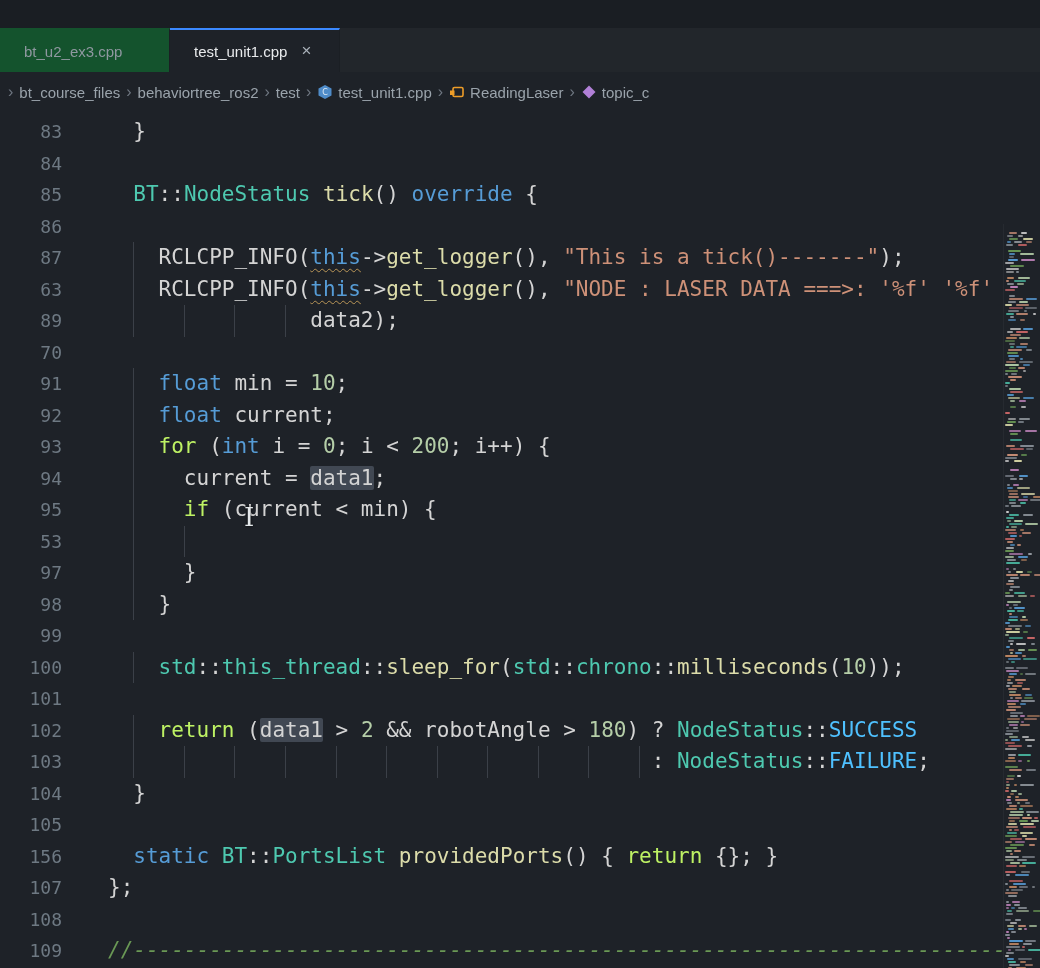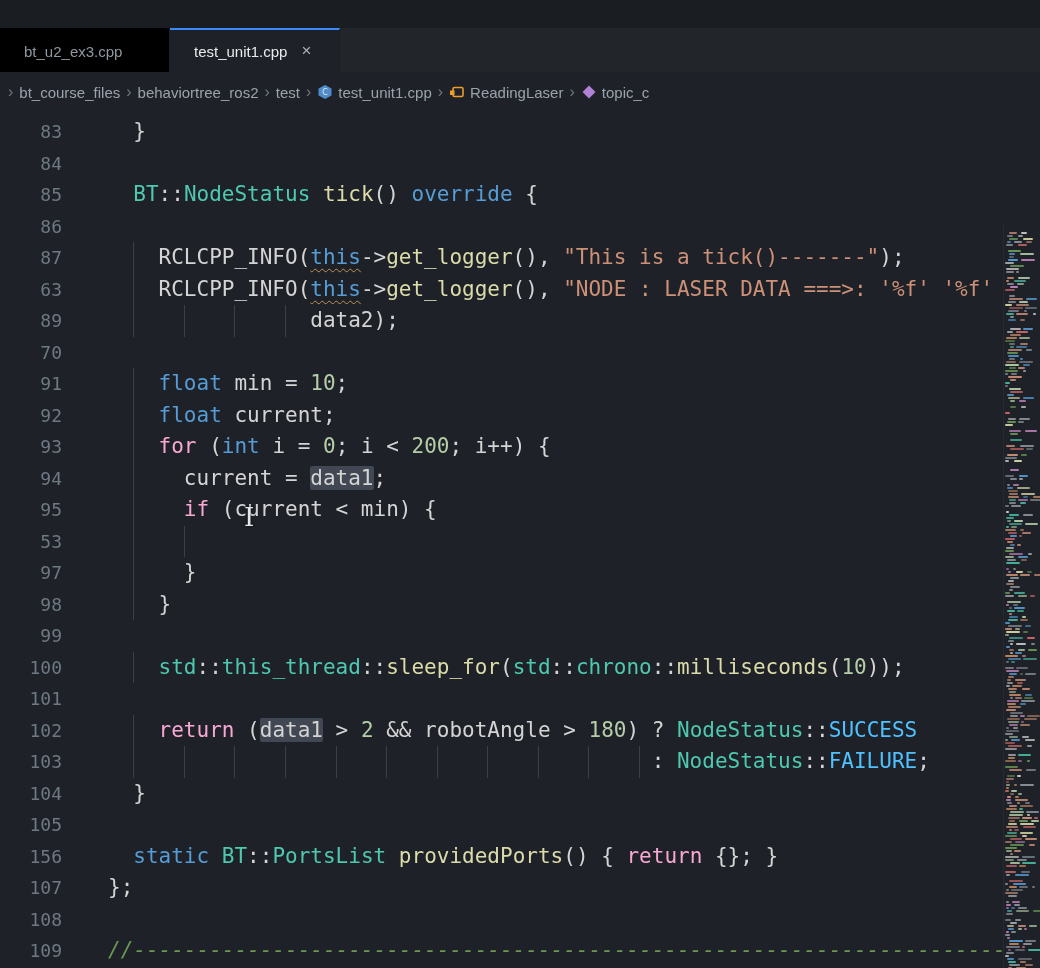--- a/index.html
+++ b/index.html
@@ -16,21 +16,21 @@
 
   
   .tabbar { height:44px; background:#22262b; display:flex; align-items:stretch; }
   .tab {
     display:flex; align-items:center; gap:12px;
     padding:0 24px; font-size:15px;
     border-top:2px solid transparent;
     border-right:1px solid #1b1f24;
     cursor:pointer; min-width:170px;
   }
-  .tab.inactive { color:#8f98a0; background:#000000; }
+  .tab.inactive { color:#8f98a0; background:#14532d; }
   .tab.active   { color:#e8eaec; background:#1e2228; }
   .tab-close { font-size:17px; color:#aab2ba; padding:0 2px; }
 
   
   .breadcrumb {
     height:40px; display:flex; align-items:center;
     padding-left:8px; gap:6px; font-size:15px; color:#9aa3ab;
     background:#1e2228;
   }
   .bc-item { display:flex; align-items:center; gap:5px; cursor:pointer; white-space:nowrap; }
@@ -63,21 +63,21 @@
   }
   .mm-seg { position:absolute; height:2px; border-radius:1px; }
 
   
   .ibeam {
     position:absolute; left:244px; top:390px; z-index:6;
     font-family:"DejaVu Serif", serif; font-size:26px; color:#e4e8eb;
     text-shadow:0 0 3px rgba(0,0,0,0.9); pointer-events:none;
   }
 </style>
-<style id="dyn">.tk-kw{color:#569cd6;}.tk-ctl{color:#f9a8d4;}.tk-type{color:#4ec9b0;}.tk-fn{color:#dcdcaa;}.tk-str{color:#ce9178;}.tk-num{color:#b5cea8;}.tk-cmt{color:#6a9955;}.tk-this{color:#569cd6;}.tk-enum{color:#4fc1ff;}.code-text{color:#d4d4d4;}.tab.active{border-top-color:#3b89ff;}.tk-hl{background:#414853;border-radius:2px;}.guide{background:#3b4048;}</style>
+<style id="dyn">.tk-kw{color:#569cd6;}.tk-ctl{color:#bef264;}.tk-type{color:#4ec9b0;}.tk-fn{color:#dcdcaa;}.tk-str{color:#ce9178;}.tk-num{color:#b5cea8;}.tk-cmt{color:#6a9955;}.tk-this{color:#569cd6;}.tk-enum{color:#4fc1ff;}.code-text{color:#d4d4d4;}.tab.active{border-top-color:#3b89ff;}.tk-hl{background:#414853;border-radius:2px;}.guide{background:#3b4048;}</style>
 </head>
 <body>
 
 <div class="window">
 
   <div class="titlebar"></div>
 
   <div class="tabbar">
     <div class="tab inactive">
       <span class="tab-label">bt_u2_ex3.cpp</span>

